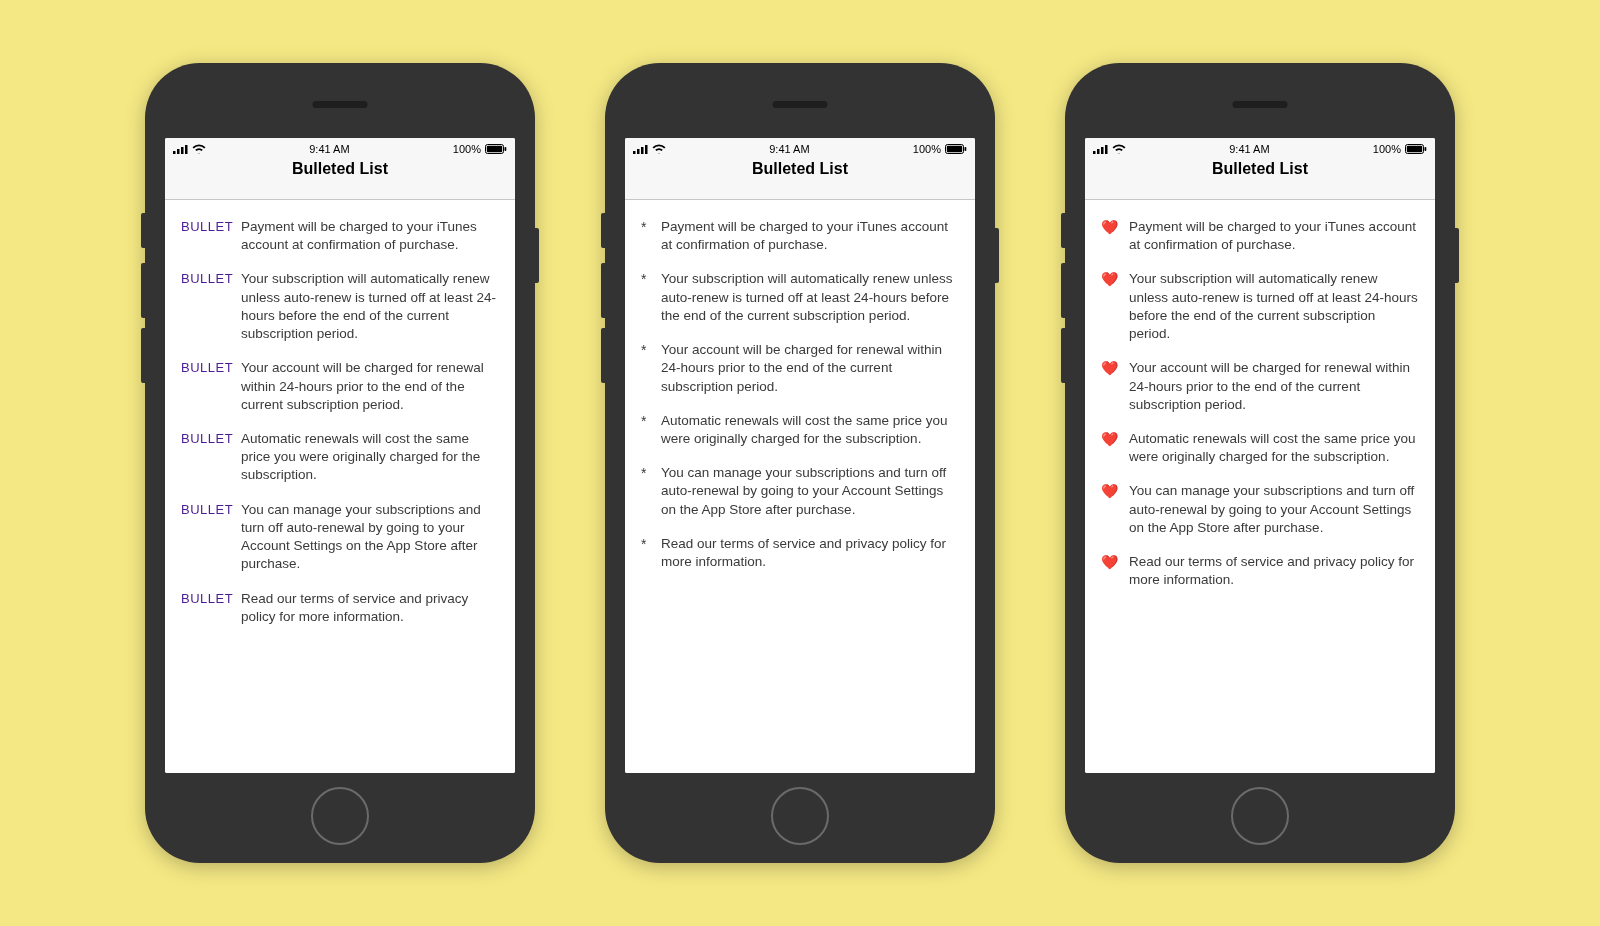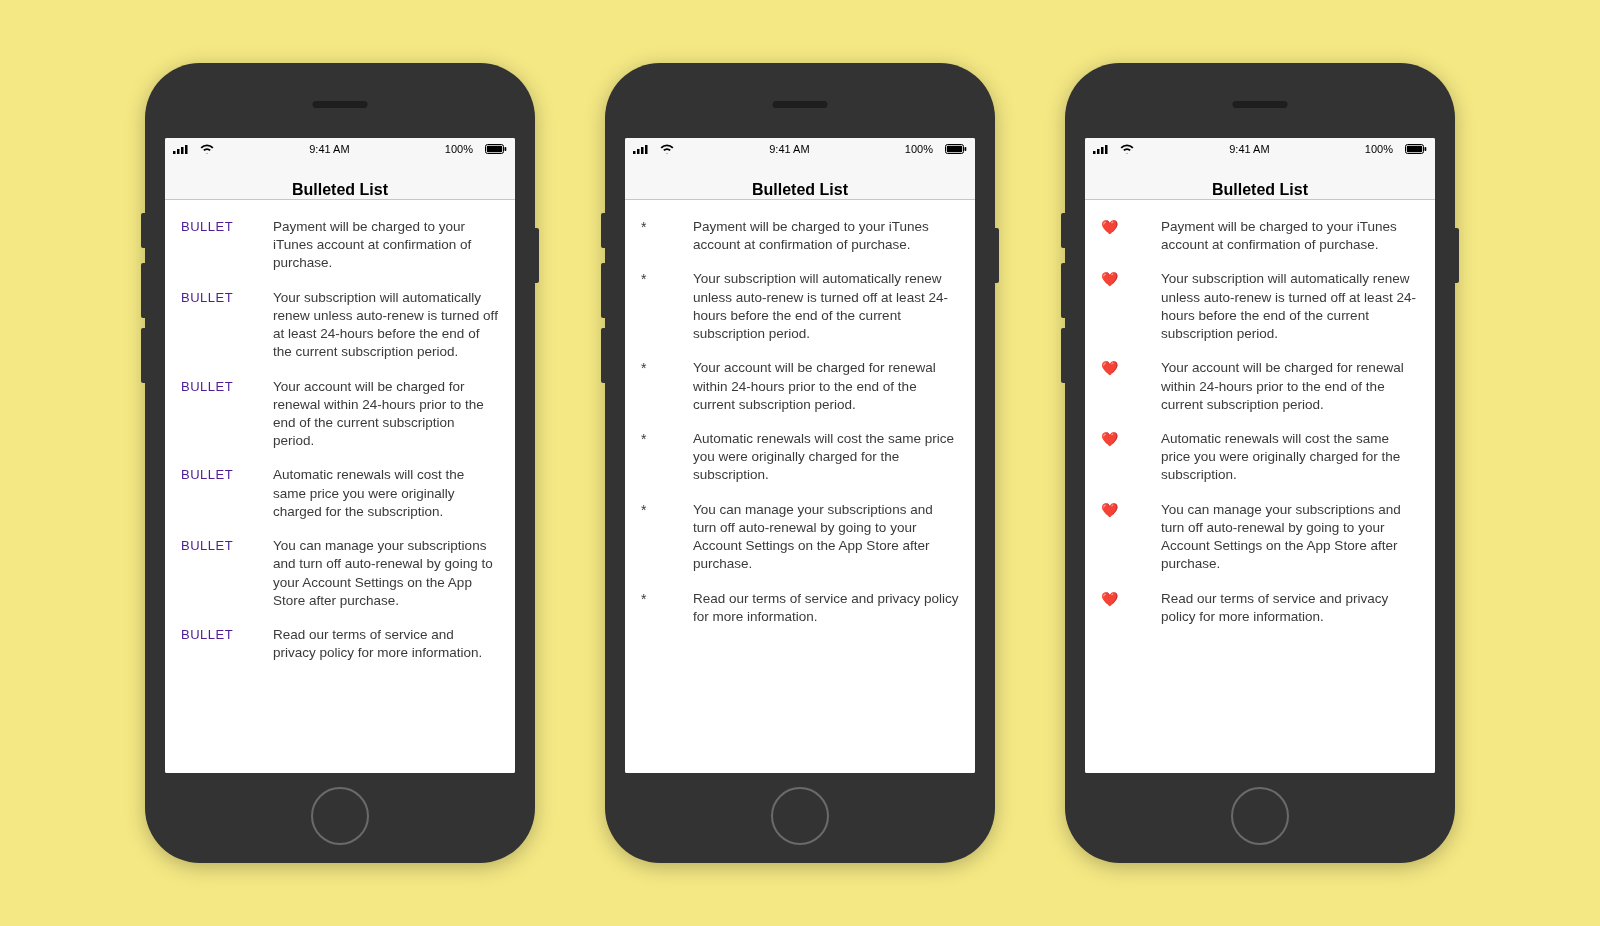--- a/index.html
+++ b/index.html
@@ -94,28 +94,28 @@
     height: 22px;
     background: #f7f7f7;
     display: flex;
     justify-content: space-between;
     align-items: center;
     padding: 0 8px;
     font-size: 11px;
     font-weight: 500;
     color: #000;
   }
-  .status-left, .status-right { display: flex; align-items: center; gap: 12px; }
+  .status-left, .status-right { display: flex; align-items: center; gap: 4px; }
   .sig-icon svg, .wifi-icon svg, .batt-icon svg { display: block; }
   .nav-bar {
     height: 40px;
     background: #f7f7f7;
     border-bottom: 0.5px solid #c7c7c7;
     display: flex;
-    align-items: flex-end;
+    align-items: flex-start;
     justify-content: center;
     font-size: 16px;
     font-weight: 600;
     color: #000;
   }
   .content {
     flex: 1;
     background: #fff;
     padding: 18px 16px;
     overflow: hidden;
@@ -128,21 +128,21 @@
     line-height: 1.35;
     color: #3a3a3a;
   }
   .bullet {
     flex-shrink: 0;
     margin-right: 10px;
   }
   .phone-1 .bullet { width: 50px; font-size: 13px; color: #4c1d95; letter-spacing: 0.5px; }
   .phone-2 .bullet { width: 10px; font-size: 14px; color: #3a3a3a; }
   .phone-3 .bullet { width: 18px; font-size: 14px; }
-  .item-text { flex: 1; margin-left: 32px; }
+  .item-text { flex: 1; }
 </style>
 </head>
 <body>
 
 <div class="stage">
 
   <div class="phone phone-1">
     <div class="speaker"></div>
     <div class="pwr"></div>
     <div class="screen">

